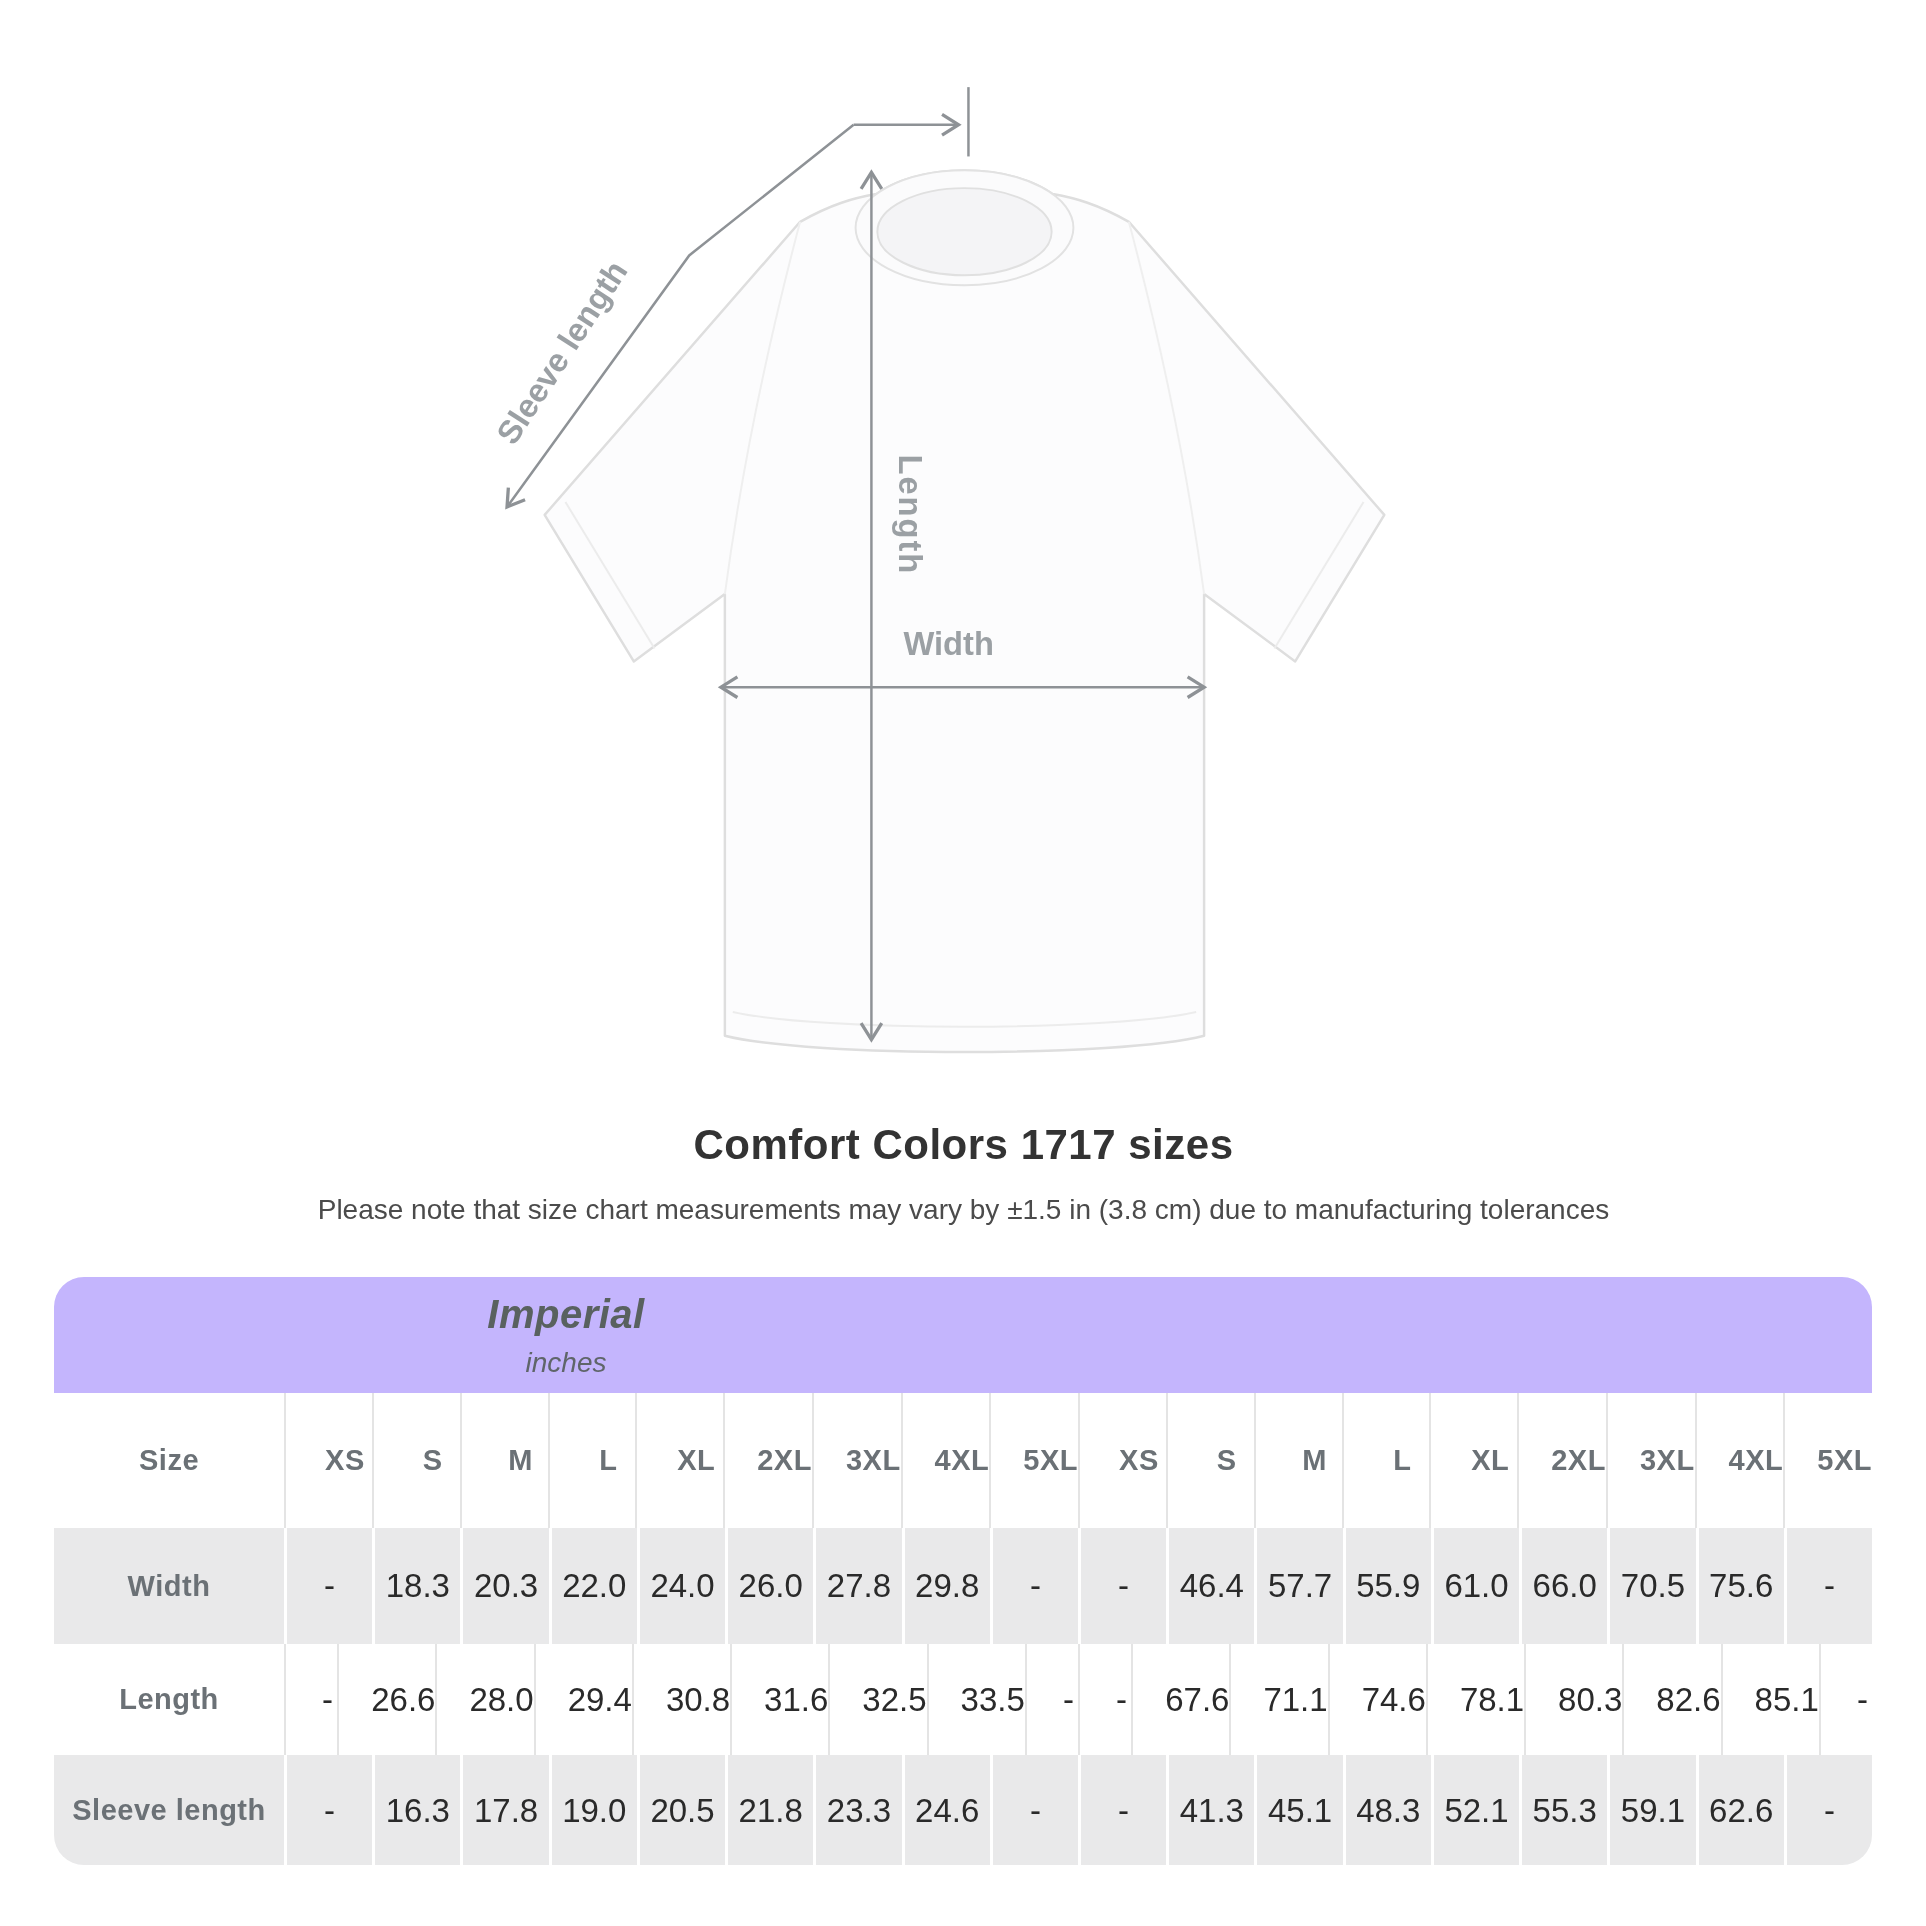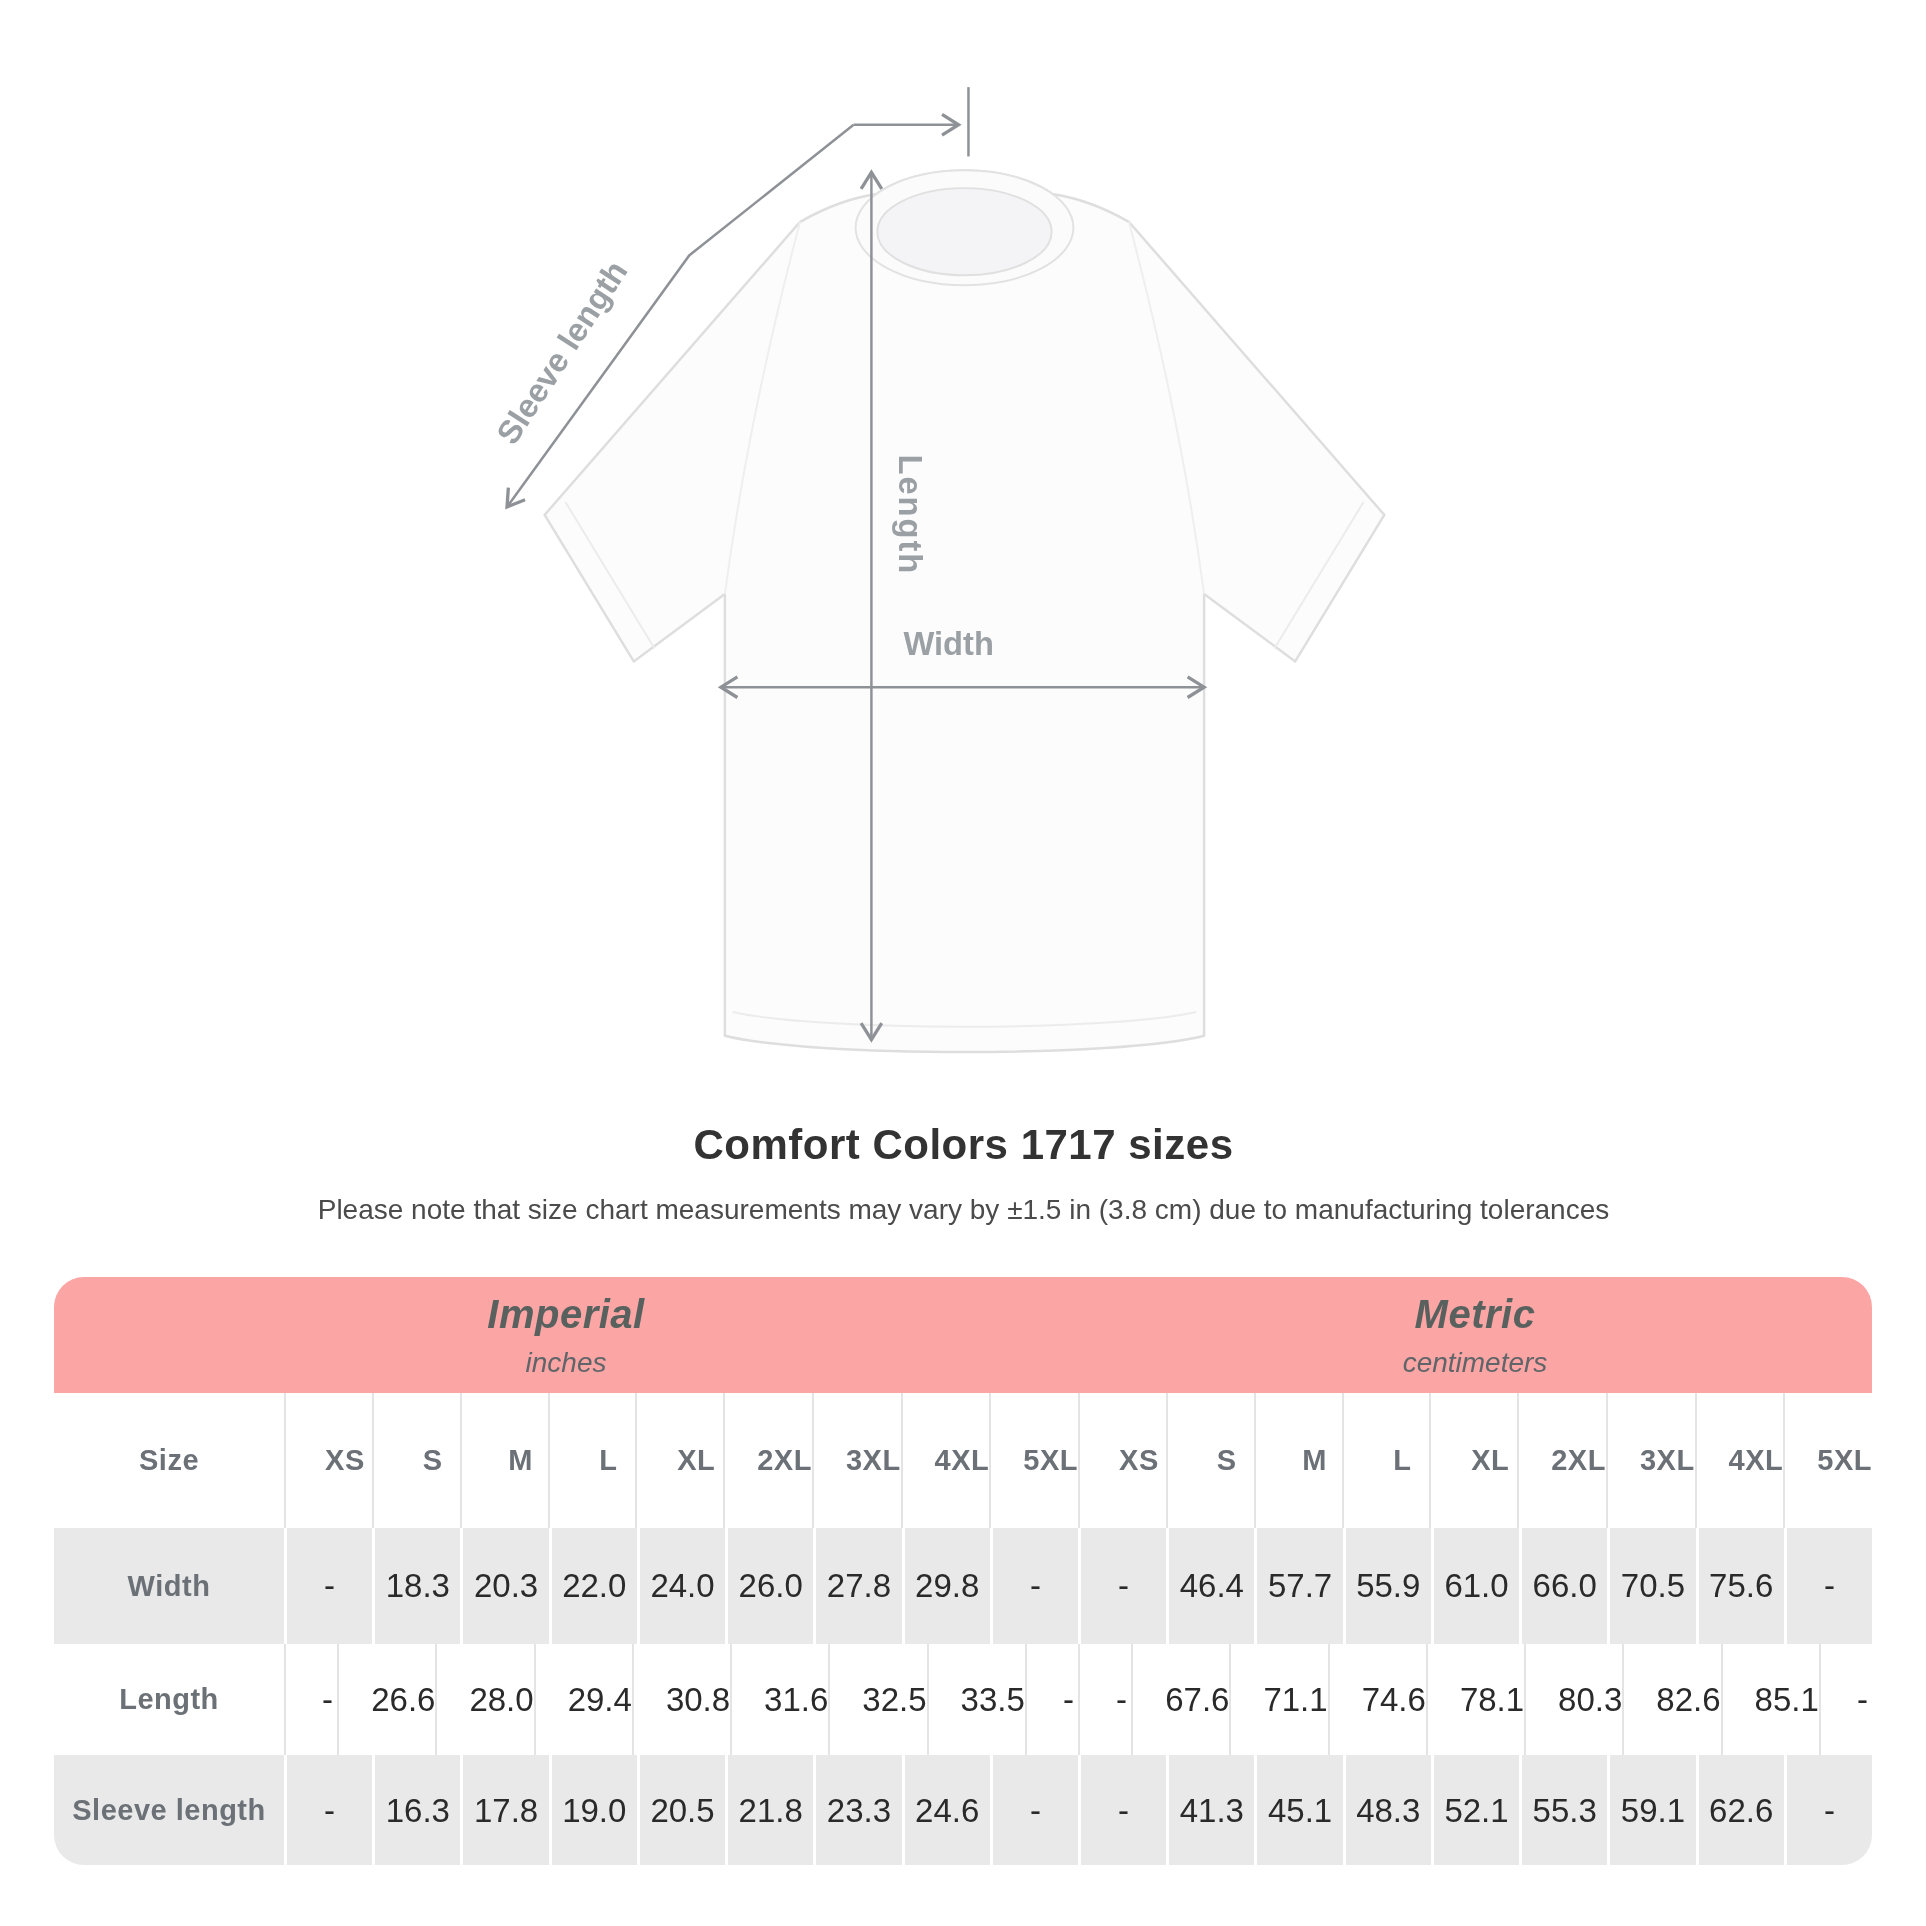--- a/index.html
+++ b/index.html
@@ -7,21 +7,21 @@
         font-family:"Liberation Sans",sans-serif;}
   .diagram{position:absolute;left:0;top:0;width:1927px;height:1109px;}
   .diagram text{font-family:"Liberation Sans",sans-serif;font-weight:bold;fill:#9ba0a4;font-size:33px;}
   .title{position:absolute;top:1121px;left:0;width:100%;margin:0;text-align:center;
          font-size:42px;font-weight:bold;color:#333333;letter-spacing:0.5px;}
   .subtitle{position:absolute;top:1194px;left:0;width:100%;margin:0;text-align:center;
             font-size:28px;color:#4b4b4b;}
   .table{position:absolute;left:54px;top:1277px;width:1818px;height:588px;
          border-radius:30px;overflow:hidden;background:#ffffff;}
   .row{display:grid;grid-template-columns:230px repeat(18,1fr);}
-  .unit-band{height:116px;background:#fca5a5;}
+  .unit-band{height:116px;background:#c4b5fd;}
   .unit-cell{display:flex;flex-direction:column;align-items:center;justify-content:center;gap:10px;}
   .unit-name{font-size:40px;font-weight:bold;font-style:italic;color:#59615f;letter-spacing:0.5px;}
   .unit-sub{font-size:28px;font-style:italic;color:#5f6569;}
   .r-size{height:135px}.r-width{height:116px}.r-length{height:111px}.r-sleeve{height:111px}
   .cell{display:flex;align-items:center;justify-content:center;background:#ffffff;}
   .gray .cell{background:#e9e9ea;}
   .gray .cell:not(:first-child){border-left:3px solid #ffffff;}
   .white .cell:not(:first-child){border-left:2px solid #e4e4e4;padding-left:32px;}
   .hdr{font-weight:bold;color:#6b7176;font-size:29px;letter-spacing:0.5px;}
   .val{color:#2a2a2a;font-size:33px;}
@@ -71,24 +71,20 @@
 
   <h1 class="title">Comfort Colors 1717 sizes</h1>
   <p class="subtitle">Please note that size chart measurements may vary by ±1.5 in (3.8 cm) due to manufacturing tolerances</p>
 
   <div class="table">
 
     <div class="row unit-band">
       <div class="unit-cell" style="grid-column:1 / span 10">
         <div class="unit-name">Imperial</div>
         <div class="unit-sub">inches</div>
-      </div>
-      <div class="unit-cell" style="grid-column:11 / -1">
-        <div class="unit-name">Metric</div>
-        <div class="unit-sub">centimeters</div>
       </div>
     </div>
 
     <div class="row r-size white">
       <div class="cell hdr">Size</div>
       <div class="cell hdr">XS</div>
       <div class="cell hdr">S</div>
       <div class="cell hdr">M</div>
       <div class="cell hdr">L</div>
       <div class="cell hdr">XL</div>

